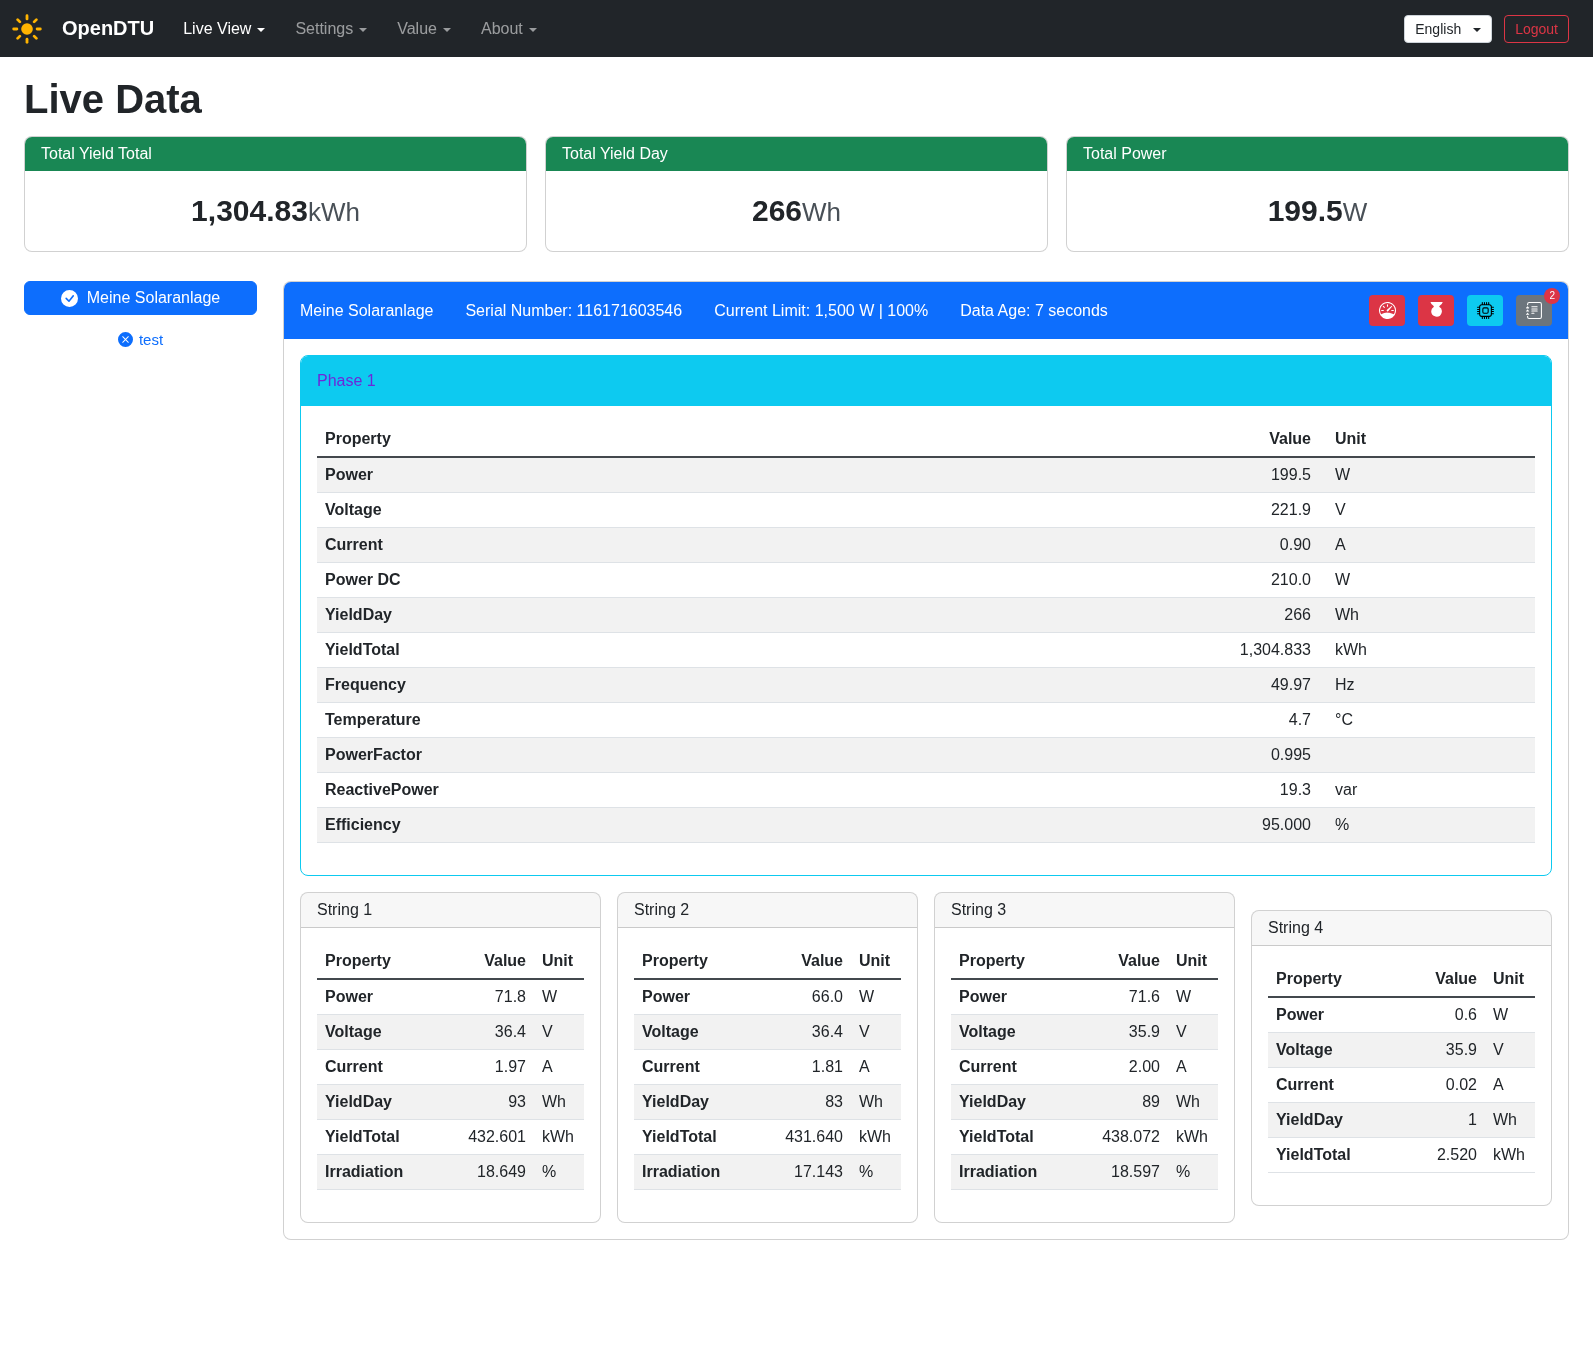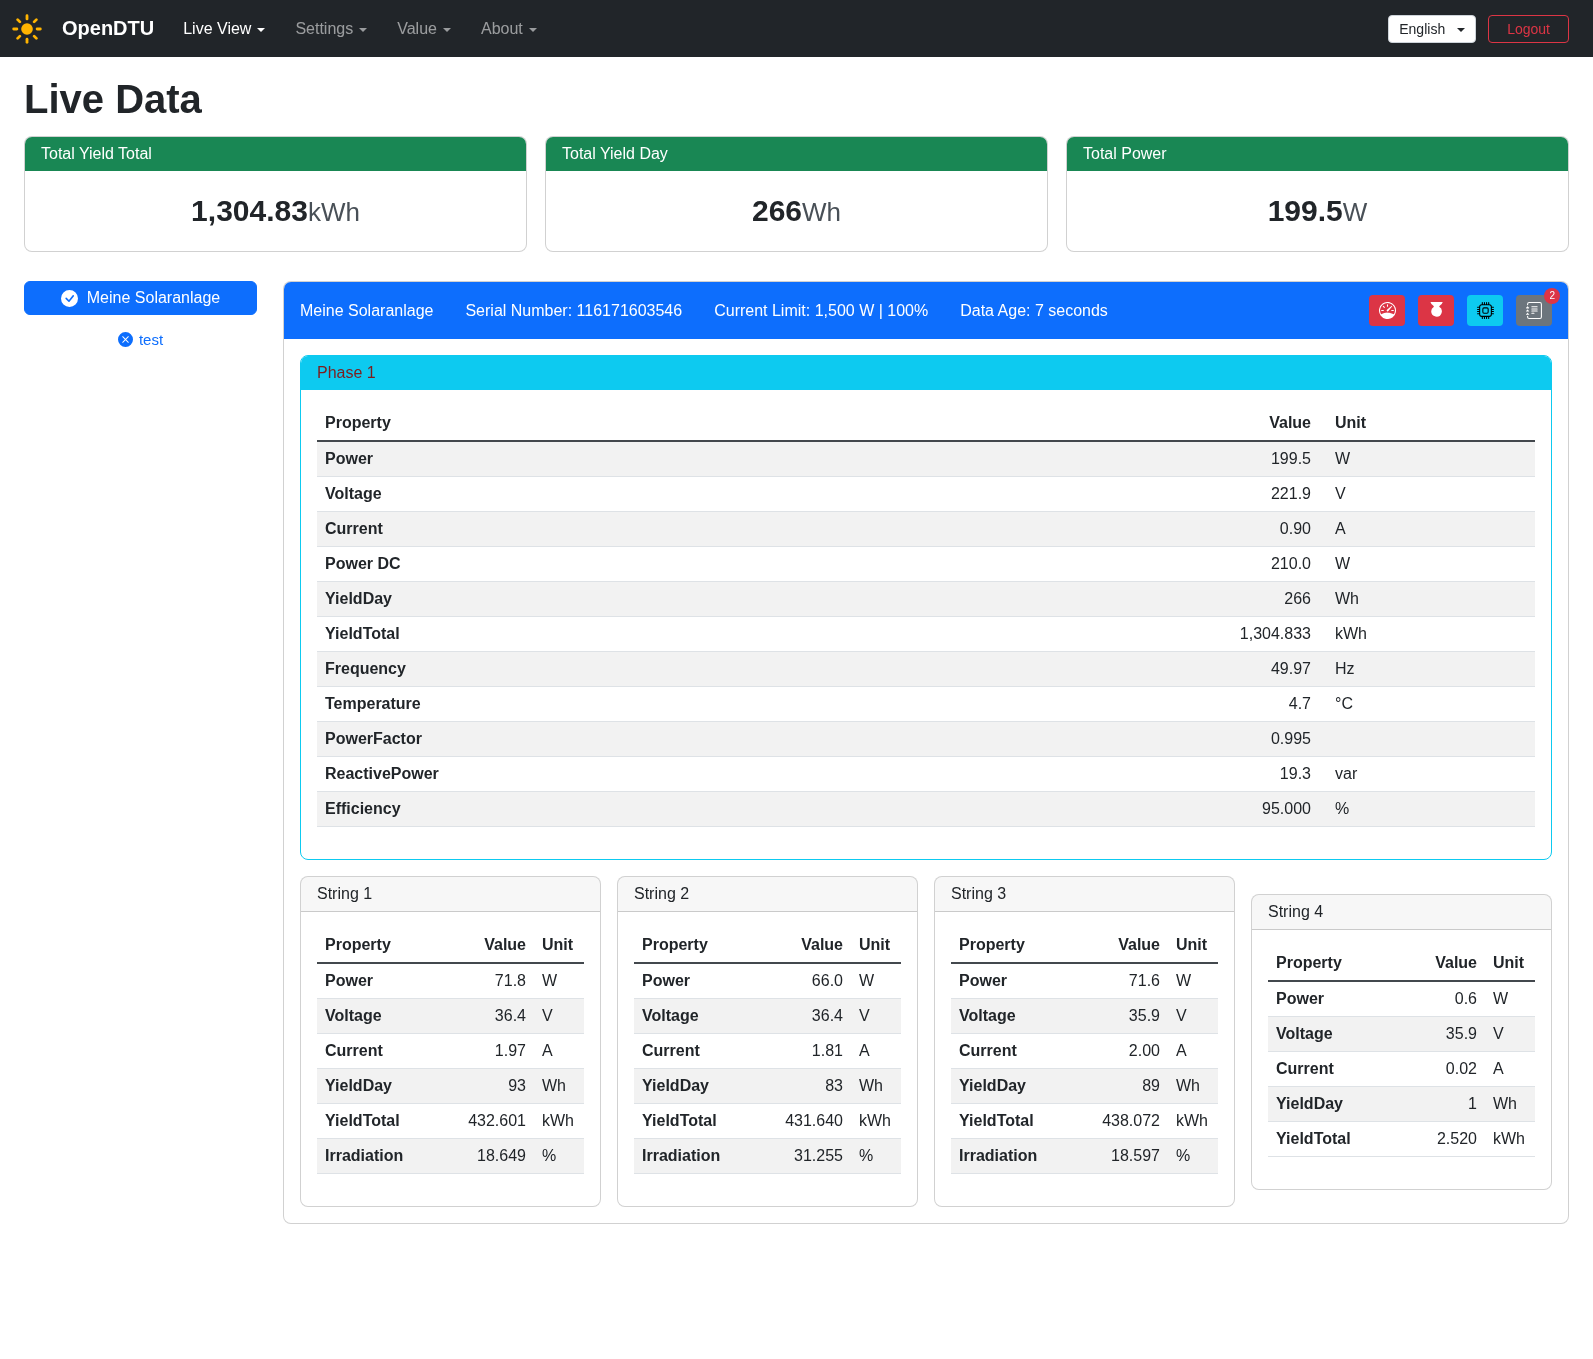--- a/index.html
+++ b/index.html
@@ -12,21 +12,21 @@
   
   .navbar{background:var(--dark);height:57px;display:flex;align-items:center;padding:0 24px 0 12px}
   .brand{display:flex;align-items:center;gap:20px;color:#fff;font-size:20px;font-weight:600;text-decoration:none;margin-right:14px;cursor:pointer}
   .brand-icon svg{display:block}
   .nav-menu{display:flex;align-items:center}
   .nav-link{display:flex;align-items:center;gap:6px;padding:8px 15px;color:rgba(255,255,255,.55);text-decoration:none;cursor:pointer}
   .nav-link.active{color:#fff}
   .caret{width:0;height:0;border-left:4px solid transparent;border-right:4px solid transparent;border-top:4px solid currentColor;display:inline-block;margin-top:2px}
   .nav-right{margin-left:auto;display:flex;align-items:center;gap:12px}
   .lang-select{display:flex;align-items:center;gap:12px;background:#fff;color:#212529;border:1px solid #ced4da;border-radius:4px;padding:5px 10px;font-size:14px;cursor:pointer}
-  .btn-logout{background:transparent;border:1px solid var(--danger);color:var(--danger);border-radius:4px;padding:5px 18px;font-size:14px;font-family:inherit;cursor:pointer}
+  .btn-logout{background:transparent;border:1px solid var(--danger);color:var(--danger);border-radius:4px;padding:5px 10px;font-size:14px;font-family:inherit;cursor:pointer}
 
   
   .container{padding:0 24px}
   .page-title{font-size:40px;font-weight:600;margin:20px 0 14px}
   .card{background:#fff;border:1px solid rgba(0,0,0,.18);border-radius:8px;overflow:hidden}
 
   
   .summary-row{display:flex;gap:18px}
   .summary-card{flex:1}
   .summary-header{background:var(--success);color:#fff;padding:8px 16px}
@@ -49,21 +49,21 @@
   .icon-btn{position:relative;width:36px;height:31px;display:flex;align-items:center;justify-content:center;border:none;border-radius:4px;padding:0;cursor:pointer}
   .icon-btn svg{display:block}
   .icon-btn.danger{background:var(--danger);color:#fff}
   .icon-btn.info{background:var(--info);color:#000}
   .icon-btn.secondary{background:var(--secondary);color:#fff}
   .btn-badge{position:absolute;top:-7px;right:-8px;background:var(--danger);color:#fff;font-size:10px;line-height:1;padding:3px 5px;border-radius:8px}
   .inverter-body{padding:16px}
 
   
   .phase-card{border:1px solid var(--info);border-radius:8px;overflow:hidden;background:#fff}
-  .phase-header{background:var(--info);color:#7f1d1d;padding:8px 16px}
+  .phase-header{background:var(--info);color:#6d28d9;padding:16px 16px}
   .phase-body{padding:16px}
 
   
   .strings-row{display:flex;gap:16px;align-items:center;margin-top:16px}
   .string-card{flex:1}
   .string-header{background:rgba(0,0,0,.03);border-bottom:1px solid rgba(0,0,0,.18);padding:8px 16px}
   .string-body{padding:16px}
 
   
   .data-table{width:100%;border-collapse:collapse;margin-bottom:16px}
@@ -374,21 +374,21 @@
     <td class="col-value">83</td>
     <td class="col-unit">Wh</td>
   </tr>
                       <tr>
     <th class="col-prop">YieldTotal</th>
     <td class="col-value">431.640</td>
     <td class="col-unit">kWh</td>
   </tr>
                       <tr>
     <th class="col-prop">Irradiation</th>
-    <td class="col-value">31.255</td>
+    <td class="col-value">17.143</td>
     <td class="col-unit">%</td>
   </tr>
                     </tbody>
       </table>
     </div>
   </div>
               <div class="card string-card">
     <div class="string-header">String 3</div>
     <div class="string-body">
       <table class="data-table string-table">

